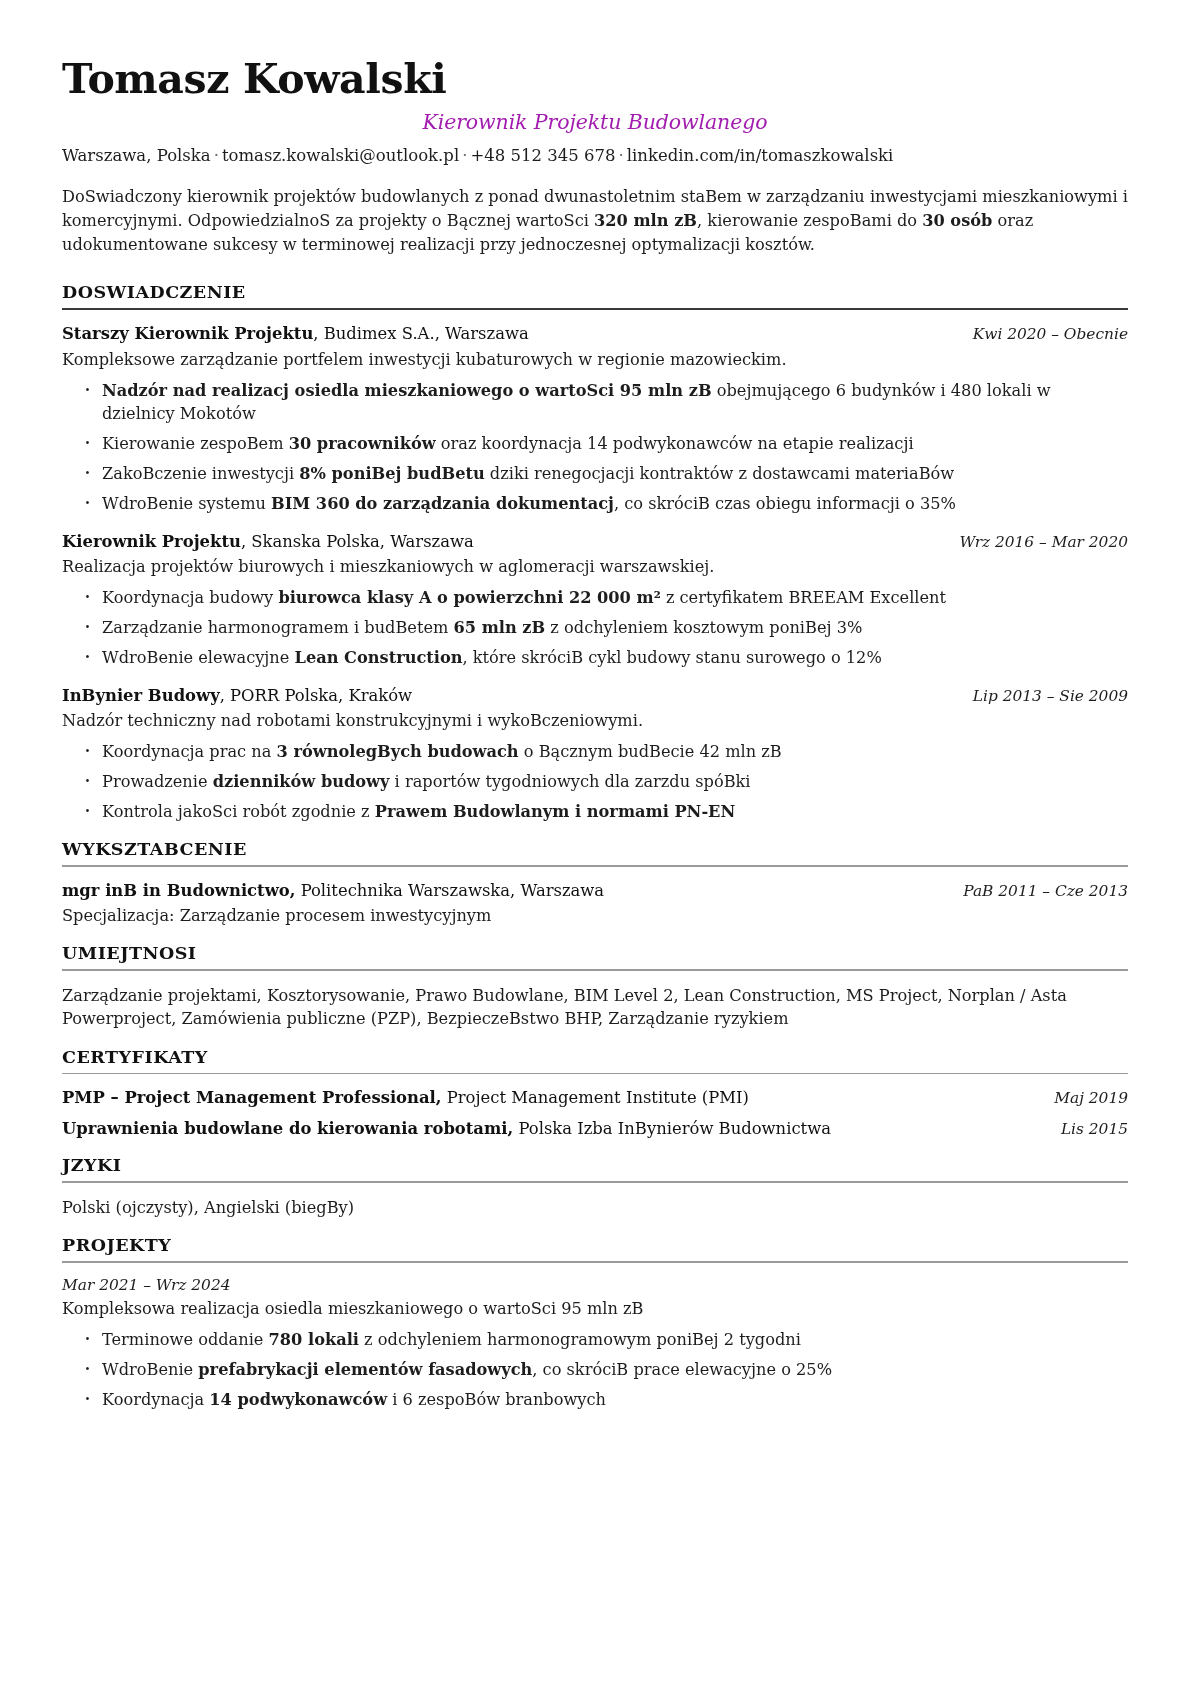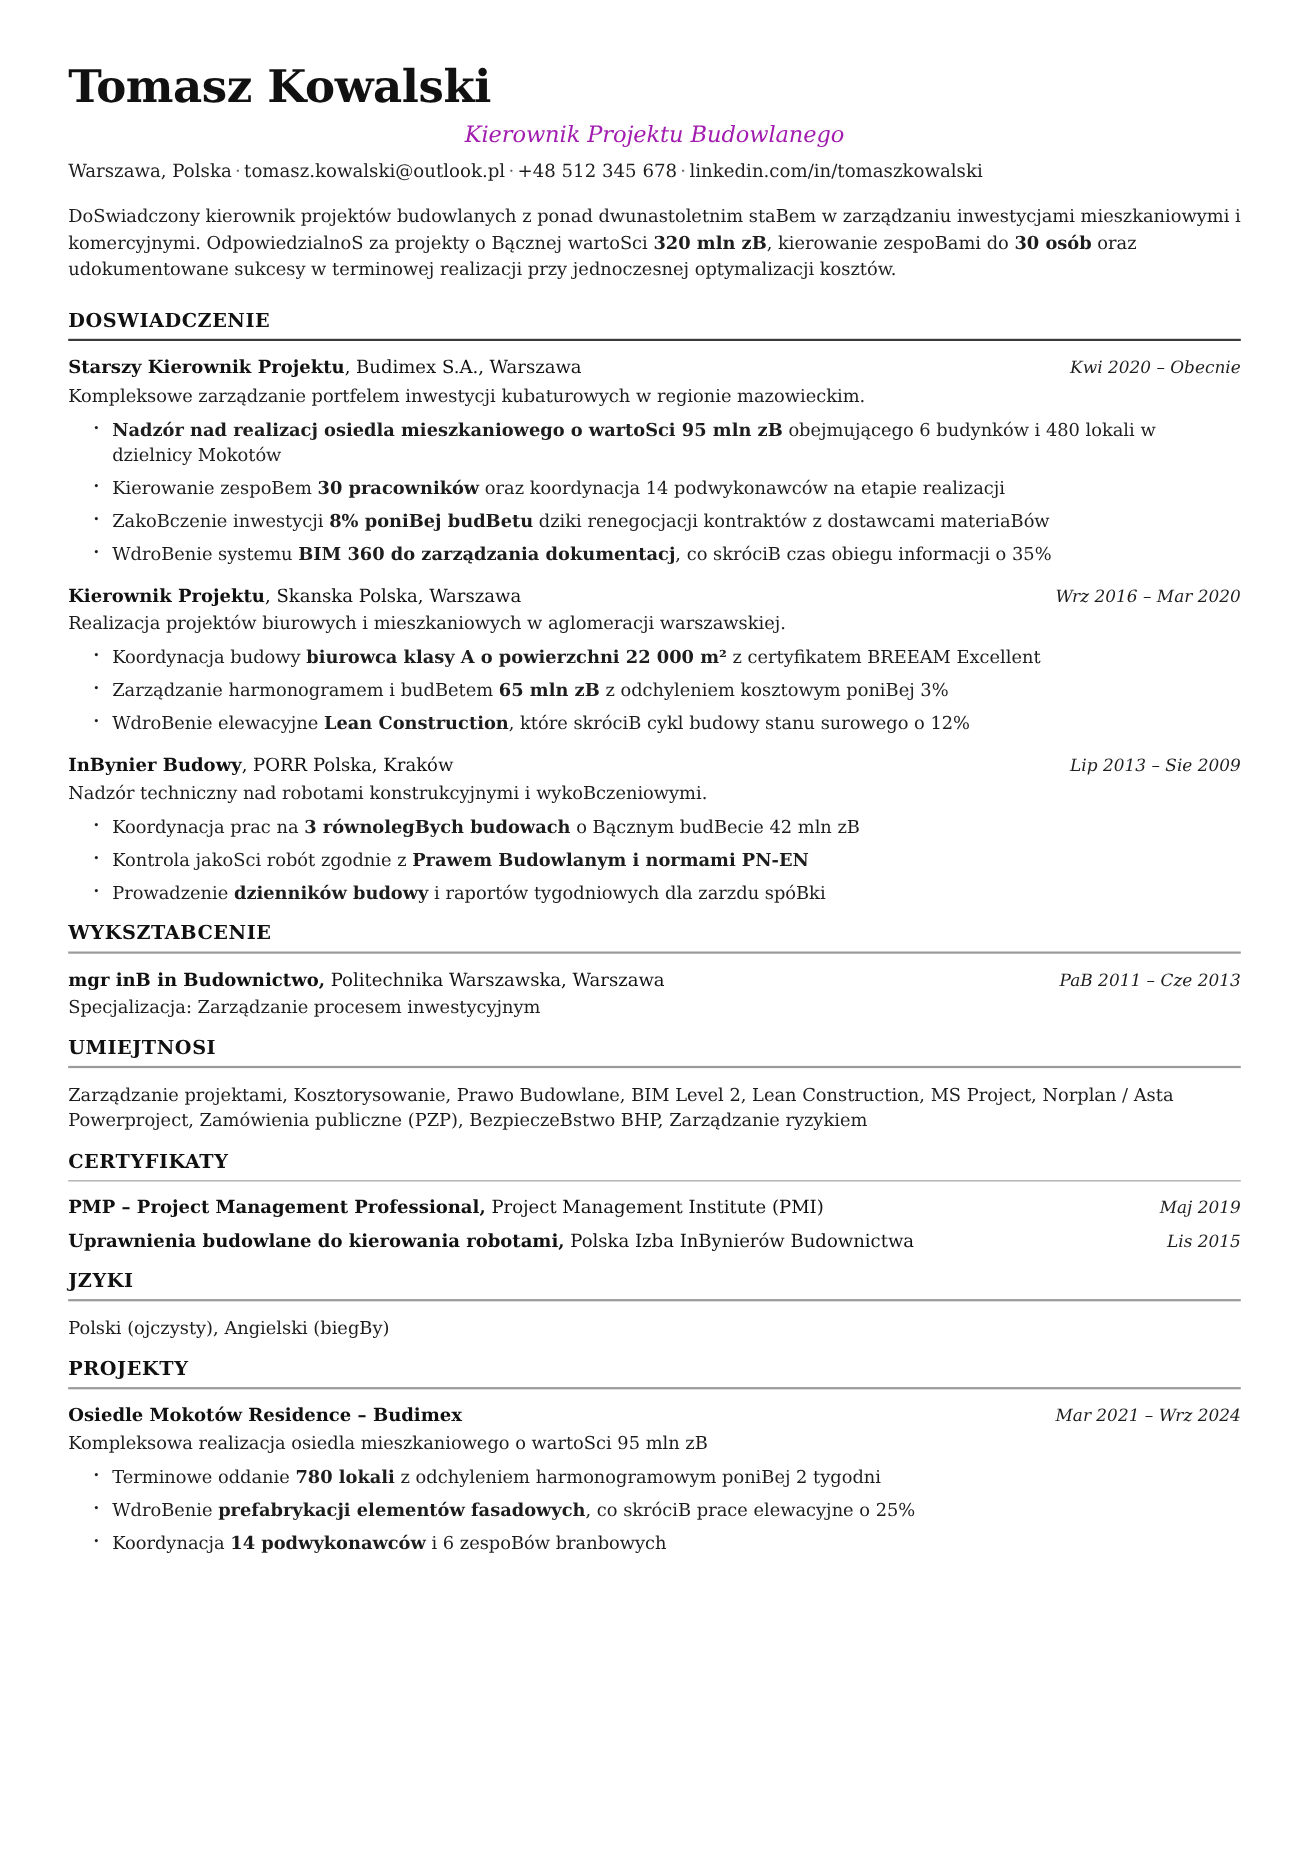--- a/index.html
+++ b/index.html
@@ -175,22 +175,22 @@
     </div>
 
     <div class="entry">
       <div class="entry-head">
         <div class="entry-title"><b>InBynier Budowy</b><span>, PORR Polska, Kraków</span></div>
         <div class="entry-date">Lip 2013 – Sie 2009</div>
       </div>
       <div class="entry-desc">Nadzór techniczny nad robotami konstrukcyjnymi i wykoBczeniowymi.</div>
       <ul class="bullets">
         <li><span>Koordynacja prac na </span><b>3 równolegBych budowach</b><span> o Bącznym budBecie 42 mln zB</span></li>
+        <li><span>Prowadzenie </span><b>dzienników budowy</b><span> i raportów tygodniowych dla zarzdu spóBki</span></li>
         <li><span>Kontrola jakoSci robót zgodnie z </span><b>Prawem Budowlanym i normami PN-EN</b><span></span></li>
-        <li><span>Prowadzenie </span><b>dzienników budowy</b><span> i raportów tygodniowych dla zarzdu spóBki</span></li>
       </ul>
     </div>
   </div>
 
   <div class="section">
     <div class="section-title">WYKSZTABCENIE</div>
     <div class="rule thin"></div>
 
     <div class="entry">
       <div class="entry-head">
@@ -232,21 +232,20 @@
     <div class="rule thin"></div>
     <p class="plain-text tight">Polski (ojczysty), Angielski (biegBy)</p>
   </div>
 
   <div class="section">
     <div class="section-title">PROJEKTY</div>
     <div class="rule thin"></div>
 
     <div class="entry">
       <div class="entry-head">
-        <div class="entry-title"><b>Osiedle Mokotów Residence – Budimex</b></div>
         <div class="entry-date">Mar 2021 – Wrz 2024</div>
       </div>
       <div class="entry-desc">Kompleksowa realizacja osiedla mieszkaniowego o wartoSci 95 mln zB</div>
       <ul class="bullets">
         <li><span>Terminowe oddanie </span><b>780 lokali</b><span> z odchyleniem harmonogramowym poniBej 2 tygodni</span></li>
         <li><span>WdroBenie </span><b>prefabrykacji elementów fasadowych</b><span>, co skróciB prace elewacyjne o 25%</span></li>
         <li><span>Koordynacja </span><b>14 podwykonawców</b><span> i 6 zespoBów branbowych</span></li>
       </ul>
     </div>
   </div>

